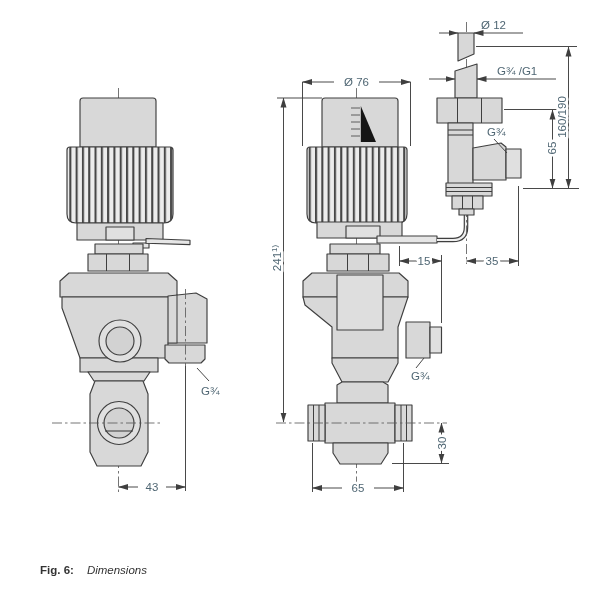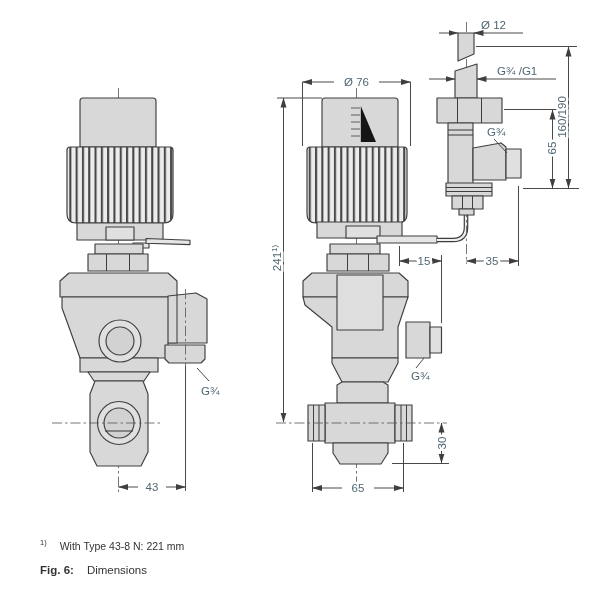--- a/index.html
+++ b/index.html
@@ -10,21 +10,21 @@
   .ln{stroke:#3f3f3f;stroke-width:1.05;fill:none;}
   .cl{stroke:#5c5c5c;stroke-width:0.85;fill:none;stroke-dasharray:10 3 2.5 3;}
   .dim{stroke:#3f3f3f;stroke-width:0.95;fill:none;}
   text.lbl{font:11.5px "Liberation Sans",sans-serif;fill:#4f6673;}
   text.halo{paint-order:stroke;stroke:#ffffff;stroke-width:5px;stroke-linejoin:round;}
   .footnote{position:absolute;left:40px;top:538px;font-size:10.5px;color:#333;}
   .footnote sup{font-size:7.5px;}
   .footnote .fn-text{margin-left:13px;}
   .caption{position:absolute;left:40px;top:564px;font-size:11.5px;color:#333;}
   .caption .cap-label{font-weight:bold;margin-top:12px;}
-  .caption .cap-text{margin-left:13px;}
+  .caption .cap-text{font-style:italic;margin-left:13px;}
 </style>
 </head>
 <body>
 
 <div class="page">
 <svg width="600" height="600" viewBox="0 0 600 600">
   <defs>
     <pattern id="knurl" width="6.3" height="10" patternUnits="userSpaceOnUse">
       <rect width="6.3" height="10" fill="#ececec"></rect>
       <rect width="2.1" height="10" fill="#474747"></rect>
@@ -190,19 +190,16 @@
     <line class="dim" x1="552.5" y1="110" x2="552.5" y2="188" marker-start="url(#arw)" marker-end="url(#arw)"></line>
     <text class="lbl halo" transform="rotate(-90 556 148)" x="556" y="148" text-anchor="middle">65</text>
   </g>
   <g>
     <line class="dim" x1="476" y1="46.5" x2="577" y2="46.5"></line>
     <line class="dim" x1="568.5" y1="47" x2="568.5" y2="188" marker-start="url(#arw)" marker-end="url(#arw)"></line>
     <text class="lbl halo" transform="rotate(-90 566 117)" x="566" y="117" text-anchor="middle">160/190</text>
   </g>
 </svg>
 
-<div class="footnote">
-  <sup>1)</sup><span class="fn-text">With Type 43-8 N: 221 mm</span>
-</div>
 <div class="caption">
   <span class="cap-label">Fig. 6:</span><span class="cap-text">Dimensions</span>
 </div>
 </div>
 
 </body></html>

